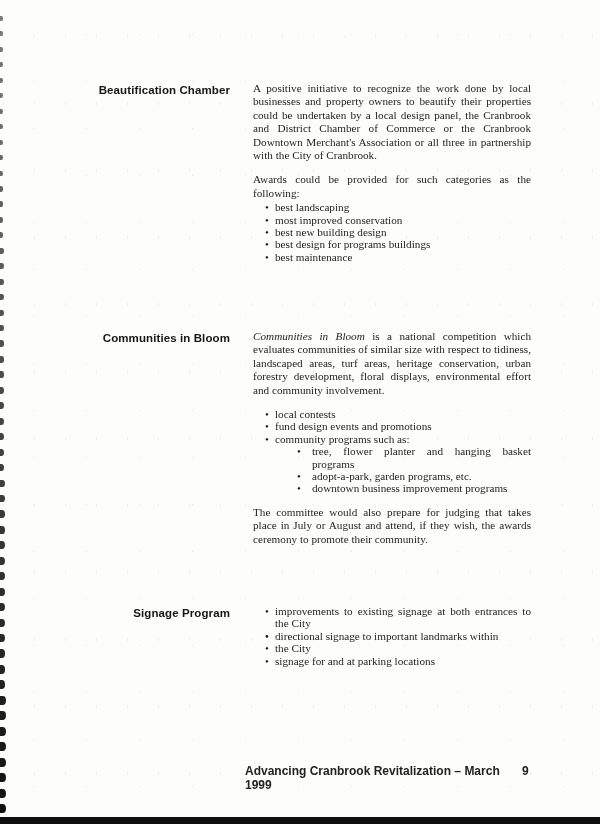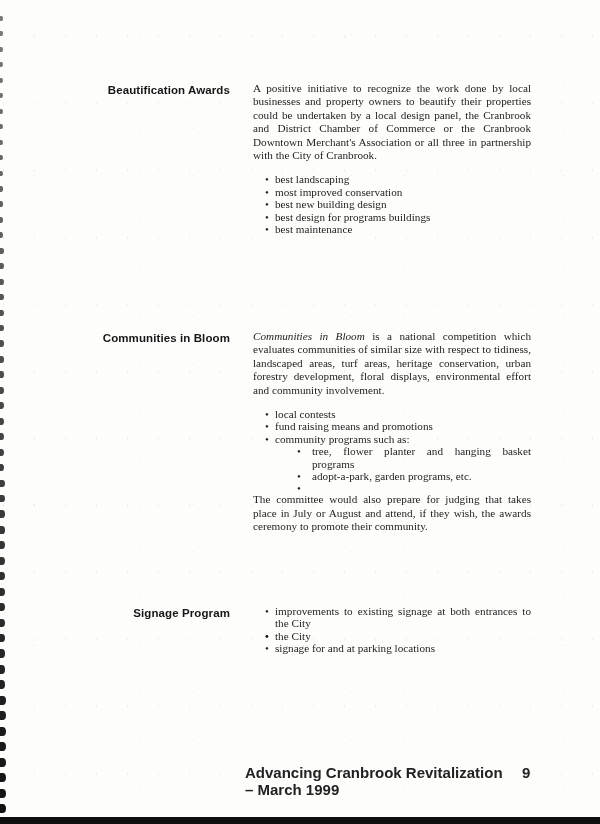--- a/index.html
+++ b/index.html
@@ -50,21 +50,21 @@
     position:absolute;left:0;background:#111;
     border-radius:0 60% 60% 0 / 0 50% 50% 0;
   }
   .bottom-bar{
     position:absolute;left:0;top:817px;width:600px;height:7px;
     background:#0e0e0e;
   }
   .footer{
     position:absolute;top:764px;left:0;width:500px;height:14px;
     font-family:"Liberation Sans", sans-serif;
-    font-weight:bold;font-size:15px;color:#222;padding-left:15px;
+    font-weight:bold;font-size:12px;color:#222;padding-left:15px;
   }
   .footer-title{position:absolute;left:245px;top:0;}
   .page-number{position:absolute;left:522px;top:0;}
 </style>
 </head>
 <body>
 
 <div class="page">
 
   <div class="binding-strip">
@@ -116,58 +116,59 @@
       <div class="binding-mark" style="top: 711.25px; width: 5.58824px; height: 8.91176px; opacity: 0.95;"></div>
       <div class="binding-mark" style="top: 726.7px; width: 5.65686px; height: 9.0098px; opacity: 0.96;"></div>
       <div class="binding-mark" style="top: 742.15px; width: 5.72549px; height: 9.10784px; opacity: 0.96;"></div>
       <div class="binding-mark" style="top: 757.6px; width: 5.79412px; height: 9.20588px; opacity: 0.97;"></div>
       <div class="binding-mark" style="top: 773.05px; width: 5.86275px; height: 9.30392px; opacity: 0.98;"></div>
       <div class="binding-mark" style="top: 788.5px; width: 5.93137px; height: 9.40196px; opacity: 0.99;"></div>
       <div class="binding-mark" style="top: 803.95px; width: 6px; height: 9.5px; opacity: 1;"></div>
     </div>
 
   <div class="section sec-1">
-    <div class="head-col">Beautification Awards</div>
+    <div class="head-col">Beautification Chamber</div>
     <div class="body-col">
       <p>A positive initiative to recognize the work done by local businesses and property owners to beautify their properties could be undertaken by a local design panel, the Cranbrook and District Chamber of Commerce or the Cranbrook Downtown Merchant's Association or all three in partnership with the City of Cranbrook.</p>
+      <p class="tight">Awards could be provided for such categories as the following:</p>
       <ul class="blist l1">
         <li><span class="blt">•</span><span>best landscaping</span></li>
         <li><span class="blt">•</span><span>most improved conservation</span></li>
         <li><span class="blt">•</span><span>best new building design</span></li>
         <li><span class="blt">•</span><span>best design for programs buildings</span></li>
         <li><span class="blt">•</span><span>best maintenance</span></li>
       </ul>
     </div>
   </div>
 
   <div class="section sec-2">
     <div class="head-col">Communities in Bloom</div>
     <div class="body-col">
       <p><span class="lead-italic">Communities in Bloom</span><span> is a national competition which evaluates communities of similar size with respect to tidiness, landscaped areas, turf areas, heritage conservation, urban forestry development, floral displays, environmental effort and community involvement.</span></p>
       <ul class="blist l1 no-gap">
         <li><span class="blt">•</span><span>local contests</span></li>
-        <li><span class="blt">•</span><span>fund raising means and promotions</span></li>
+        <li><span class="blt">•</span><span>fund design events and promotions</span></li>
         <li><span class="blt">•</span><span>community programs such as:</span></li>
       </ul>
       <ul class="blist l2">
         <li><span class="blt">•</span><span>tree, flower planter and hanging basket programs</span></li>
         <li><span class="blt">•</span><span>adopt-a-park, garden programs, etc.</span></li>
-        <li><span class="blt">•</span></li>
+        <li><span class="blt">•</span><span>downtown business improvement programs</span></li>
       </ul>
       <p>The committee would also prepare for judging that takes place in July or August and attend, if they wish, the awards ceremony to promote their community.</p>
     </div>
   </div>
 
   <div class="section sec-3">
     <div class="head-col">Signage Program</div>
     <div class="body-col">
       <ul class="blist l1">
         <li><span class="blt">•</span><span>improvements to existing signage at both entrances to the City</span></li>
         <li><span class="blt">•</span></li>
-        <li><span class="blt">•</span></li>
+        <li><span class="blt">•</span><span>directional signage to important landmarks within</span></li>
         <li><span class="blt">•</span><span>the City</span></li>
         <li><span class="blt">•</span><span>signage for and at parking locations</span></li>
       </ul>
     </div>
   </div>
 
   <div class="footer">
     <span class="footer-title">Advancing Cranbrook Revitalization – March 1999</span>
     <span class="page-number">9</span>
   </div>

